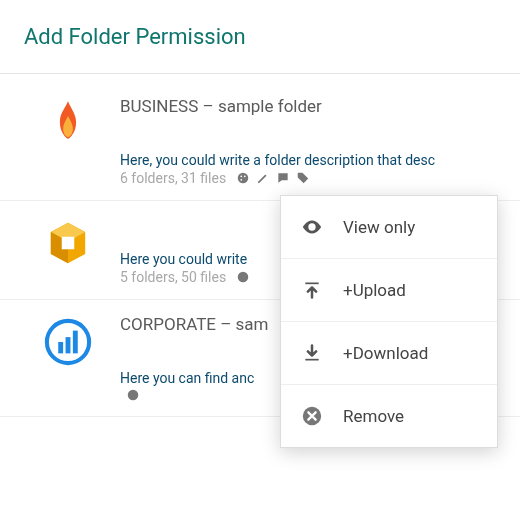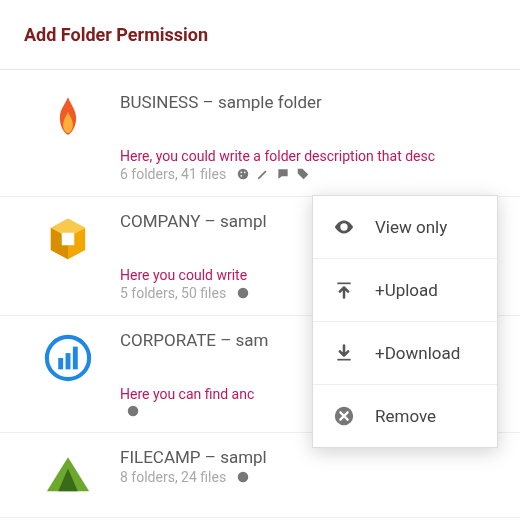--- a/index.html
+++ b/index.html
@@ -9,23 +9,23 @@
       font-family: -apple-system, BlinkMacSystemFont, "Segoe UI", Roboto, Arial, sans-serif;
       background: #fff;
       color: #333;
       overflow: hidden;
       position: relative;
     }
     .header {
       padding: 24px 24px 16px 24px;
     }
     .title {
-      color: #7f1d1d;
-      font-size: 18px;
-      font-weight: 700;
+      color: #0f766e;
+      font-size: 22px;
+      font-weight: 400;
     }
     .divider {
       border: none;
       border-top: 1px solid #e5e5e5;
       margin-top: 8px;
     }
     .list {
       padding-top: 8px;
     }
     .row {
@@ -49,21 +49,21 @@
       white-space: nowrap;
       overflow: hidden;
     }
     .name {
       font-size: 17px;
       color: #5a5a5a;
       margin-bottom: 2px;
     }
     .desc {
       font-size: 14px;
-      color: #be185d;
+      color: #0c4a6e;
       margin-bottom: 2px;
       margin-top: 36px;
     }
     .meta {
       font-size: 14px;
       color: #a8a8a8;
       display: flex;
       align-items: center;
       gap: 4px;
     }
@@ -71,21 +71,21 @@
       display: inline-flex;
       gap: 6px;
       margin-left: 6px;
       color: #777;
     }
     .glyphs svg { width: 14px; height: 14px; }
     .menu {
       position: absolute;
       right: 22px;
       top: 195px;
-      width: 186px;
+      width: 218px;
       background: #fff;
       border: 1px solid #ddd;
       box-shadow: 0 4px 18px rgba(0,0,0,0.18);
     }
     .menu-item {
       display: flex;
       align-items: center;
       padding: 20px 20px;
       gap: 20px;
       border-bottom: 1px solid #eee;
@@ -120,21 +120,21 @@
     <div class="icon-wrap">
       <svg viewBox="0 0 64 64" width="52" height="52">
         <path d="M32 4 C28 14 22 18 22 30 C22 42 30 50 32 50 C34 50 42 42 42 30 C42 20 36 14 32 4 Z" fill="#f15a24"></path>
         <path d="M32 22 C29 28 26 32 26 38 C26 44 30 48 32 48 C34 48 38 44 38 38 C38 32 35 28 32 22 Z" fill="#fbb03b"></path>
       </svg>
     </div>
     <div class="info">
       <div class="name">BUSINESS – sample folder</div>
       <div class="desc">Here, you could write a folder description that desc</div>
       <div class="meta">
-        <span>6 folders, 41 files</span>
+        <span>6 folders, 31 files</span>
         <span class="glyphs">
           <svg viewBox="0 0 24 24" fill="#777">
               <circle cx="12" cy="12" r="9"></circle>
               <circle cx="9" cy="9" r="1.5" fill="#fff"></circle>
               <circle cx="15" cy="9" r="1.5" fill="#fff"></circle>
               <circle cx="9" cy="15" r="1.5" fill="#fff"></circle>
             </svg>
           <svg viewBox="0 0 24 24" fill="#777">
               <path d="M3 21l3-1 12-12-2-2L4 18l-1 3z"></path>
             </svg>
@@ -152,21 +152,20 @@
   <div class="row">
     <div class="icon-wrap">
       <svg viewBox="0 0 64 64" width="50" height="50">
         <polygon points="32,6 54,18 54,46 32,58 10,46 10,18" fill="#f2a600"></polygon>
         <polygon points="32,6 54,18 32,30 10,18" fill="#f8c94c"></polygon>
         <polygon points="32,58 10,46 10,18 32,30" fill="#d98e00"></polygon>
         <rect x="24" y="24" width="16" height="16" fill="#fff"></rect>
       </svg>
     </div>
     <div class="info">
-      <div class="name">COMPANY – sampl</div>
       <div class="desc">Here you could write</div>
       <div class="meta">
         <span>5 folders, 50 files</span>
         <span class="glyphs">
           <svg viewBox="0 0 24 24" fill="#777">
               <circle cx="12" cy="12" r="9"></circle>
             </svg>
         </span>
       </div>
     </div>
@@ -187,39 +186,20 @@
       <div class="meta">
         <span class="glyphs">
           <svg viewBox="0 0 24 24" fill="#777">
               <circle cx="12" cy="12" r="9"></circle>
             </svg>
         </span>
       </div>
     </div>
   </div>
 
-  <div class="row">
-    <div class="icon-wrap">
-      <svg viewBox="0 0 64 64" width="52" height="52">
-        <polygon points="32,10 58,52 6,52" fill="#6ca82c"></polygon>
-        <polygon points="32,24 44,52 20,52" fill="#3a6b18"></polygon>
-      </svg>
-    </div>
-    <div class="info">
-      <div class="name">FILECAMP – sampl</div>
-      <div class="meta">
-        <span>8 folders, 24 files</span>
-        <span class="glyphs">
-          <svg viewBox="0 0 24 24" fill="#777">
-              <circle cx="12" cy="12" r="9"></circle>
-            </svg>
-        </span>
-      </div>
-    </div>
-  </div>
 
 </div>
 
 <div class="menu">
   <div class="menu-item">
     <span class="menu-icon">
       <svg viewBox="0 0 24 24" width="22" height="22" fill="#555">
           <path d="M12 5C6 5 2 12 2 12s4 7 10 7 10-7 10-7-4-7-10-7zm0 11a4 4 0 110-8 4 4 0 010 8z"></path>
           <circle cx="12" cy="12" r="2" fill="#fff"></circle>
         </svg>

